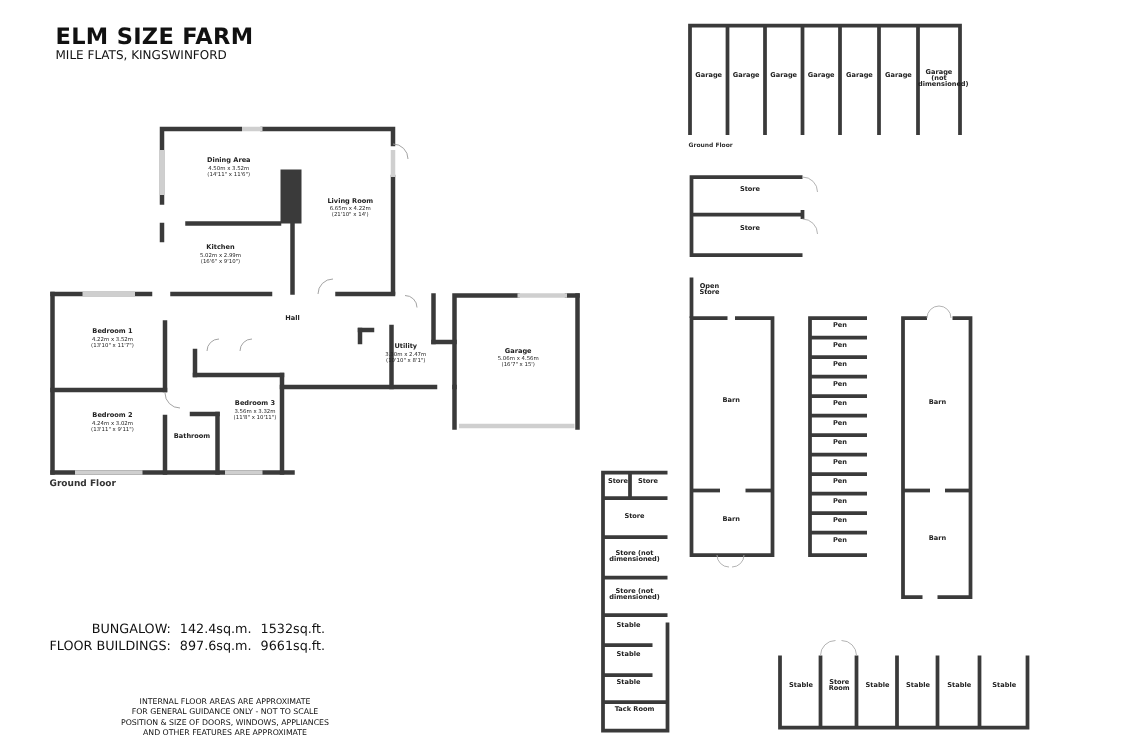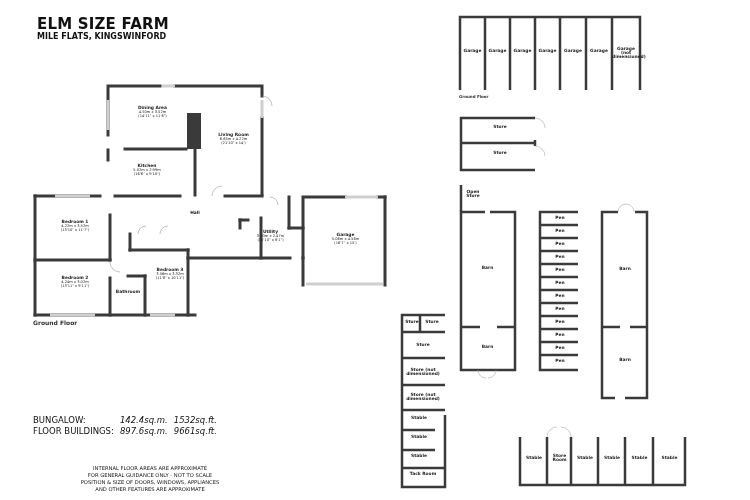--- a/index.html
+++ b/index.html
@@ -1,26 +1,26 @@
 <!DOCTYPE html>
 <html><head>
 <meta charset="utf-8">
 <style>
   html, body { margin:0; padding:0; background:#ffffff; }
   body { width:750px; height:500px; position:relative; overflow:hidden; font-family:"DejaVu Sans", sans-serif; color:#111; }
   .abs { position:absolute; }
   .title { left:37px; top:15px; font-size:15px; font-weight:bold; letter-spacing:0.2px; }
-  .subtitle { left:37px; top:32px; font-size:8px; font-weight:bold; }
+  .subtitle { left:37px; top:32px; font-size:8px; font-weight:normal; }
   .floor-label { font-size:6px; font-weight:bold; color:#333; }
   .room { position:absolute; text-align:center; font-size:3.6px; line-height:4.2px; color:#222; }
   .room .nm { font-weight:bold; font-size:4.4px; }
   .area-table { left:30px; top:415px; font-size:8.5px; line-height:11px; }
   .area-table td { padding:0 3px; white-space:nowrap; }
-  .area-table td.lbl { }
-  .area-table td.num { text-align:left;font-style:italic; }
+  .area-table td.lbl { text-align:right; }
+  .area-table td.num { text-align:left; }
   .area-table tr.total td { font-weight:bold; font-size:9px; }
   .disclaimer { left:35px; top:465px; width:230px; text-align:center; font-size:5.2px; line-height:7px; }
   svg { position:absolute; left:0; top:0; }
 </style>
 </head>
 <body>
 
 <div class="abs title">ELM SIZE FARM</div>
 <div class="abs subtitle">MILE FLATS, KINGSWINFORD</div>
 

